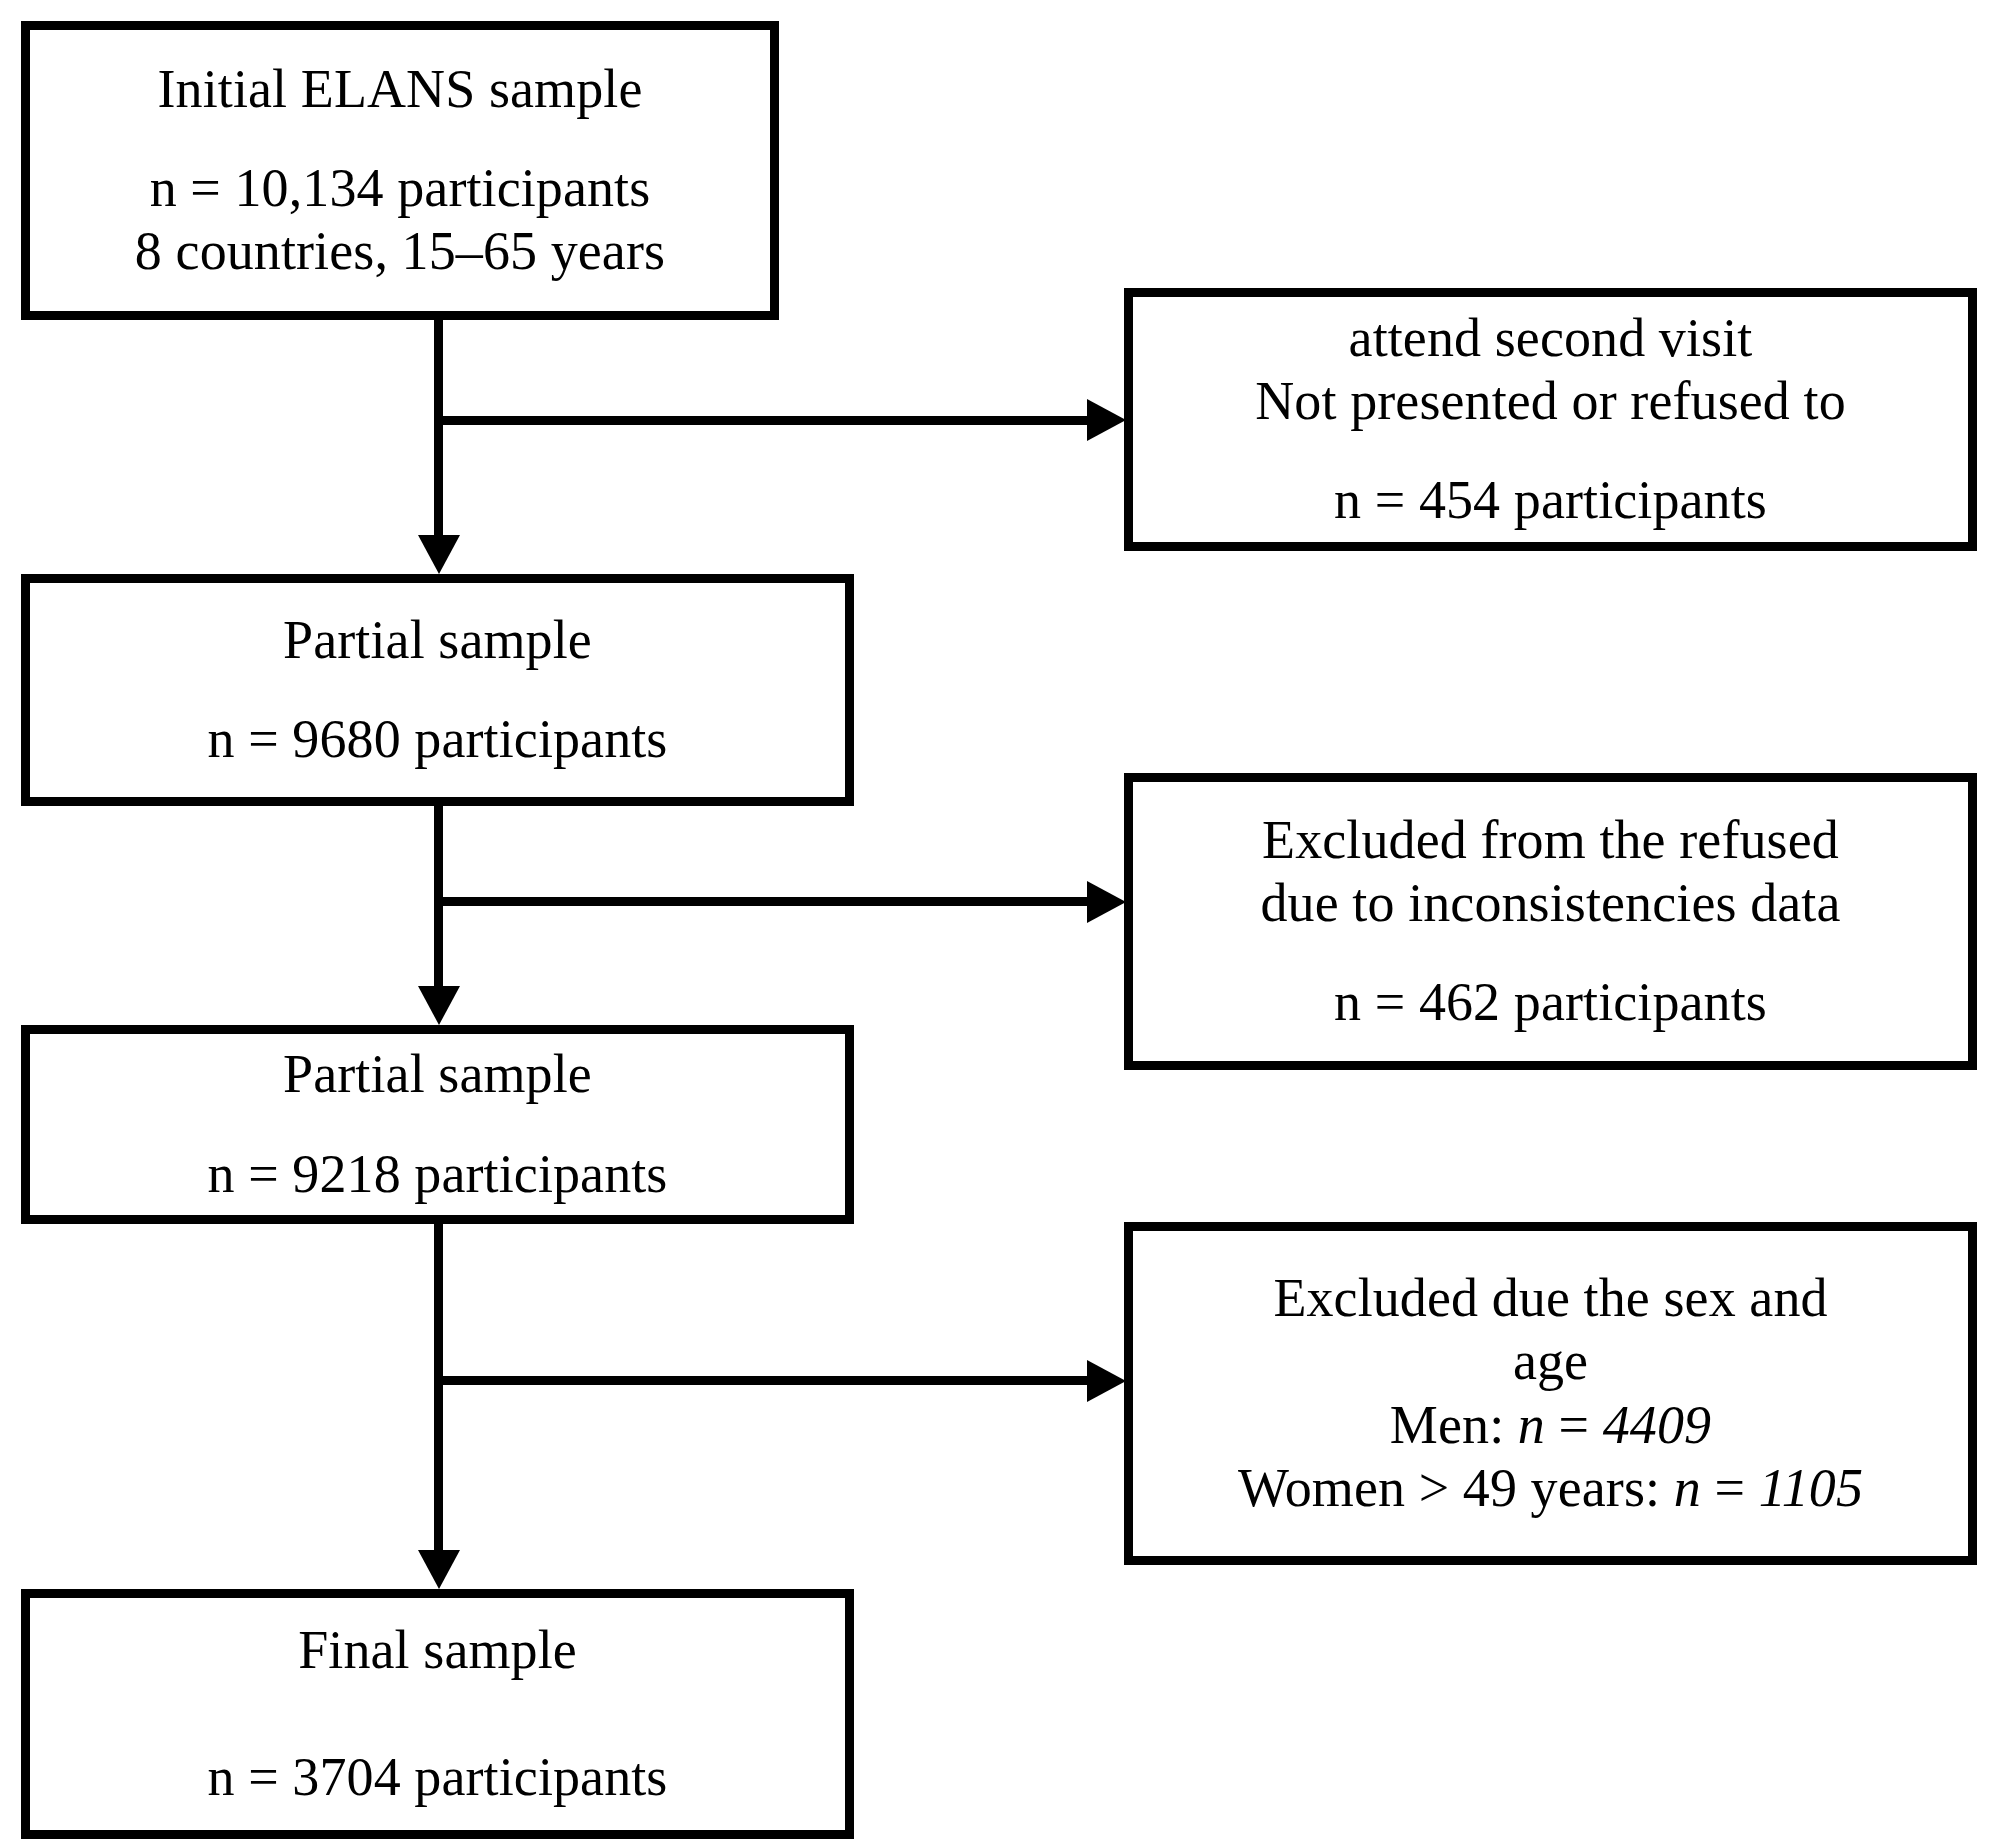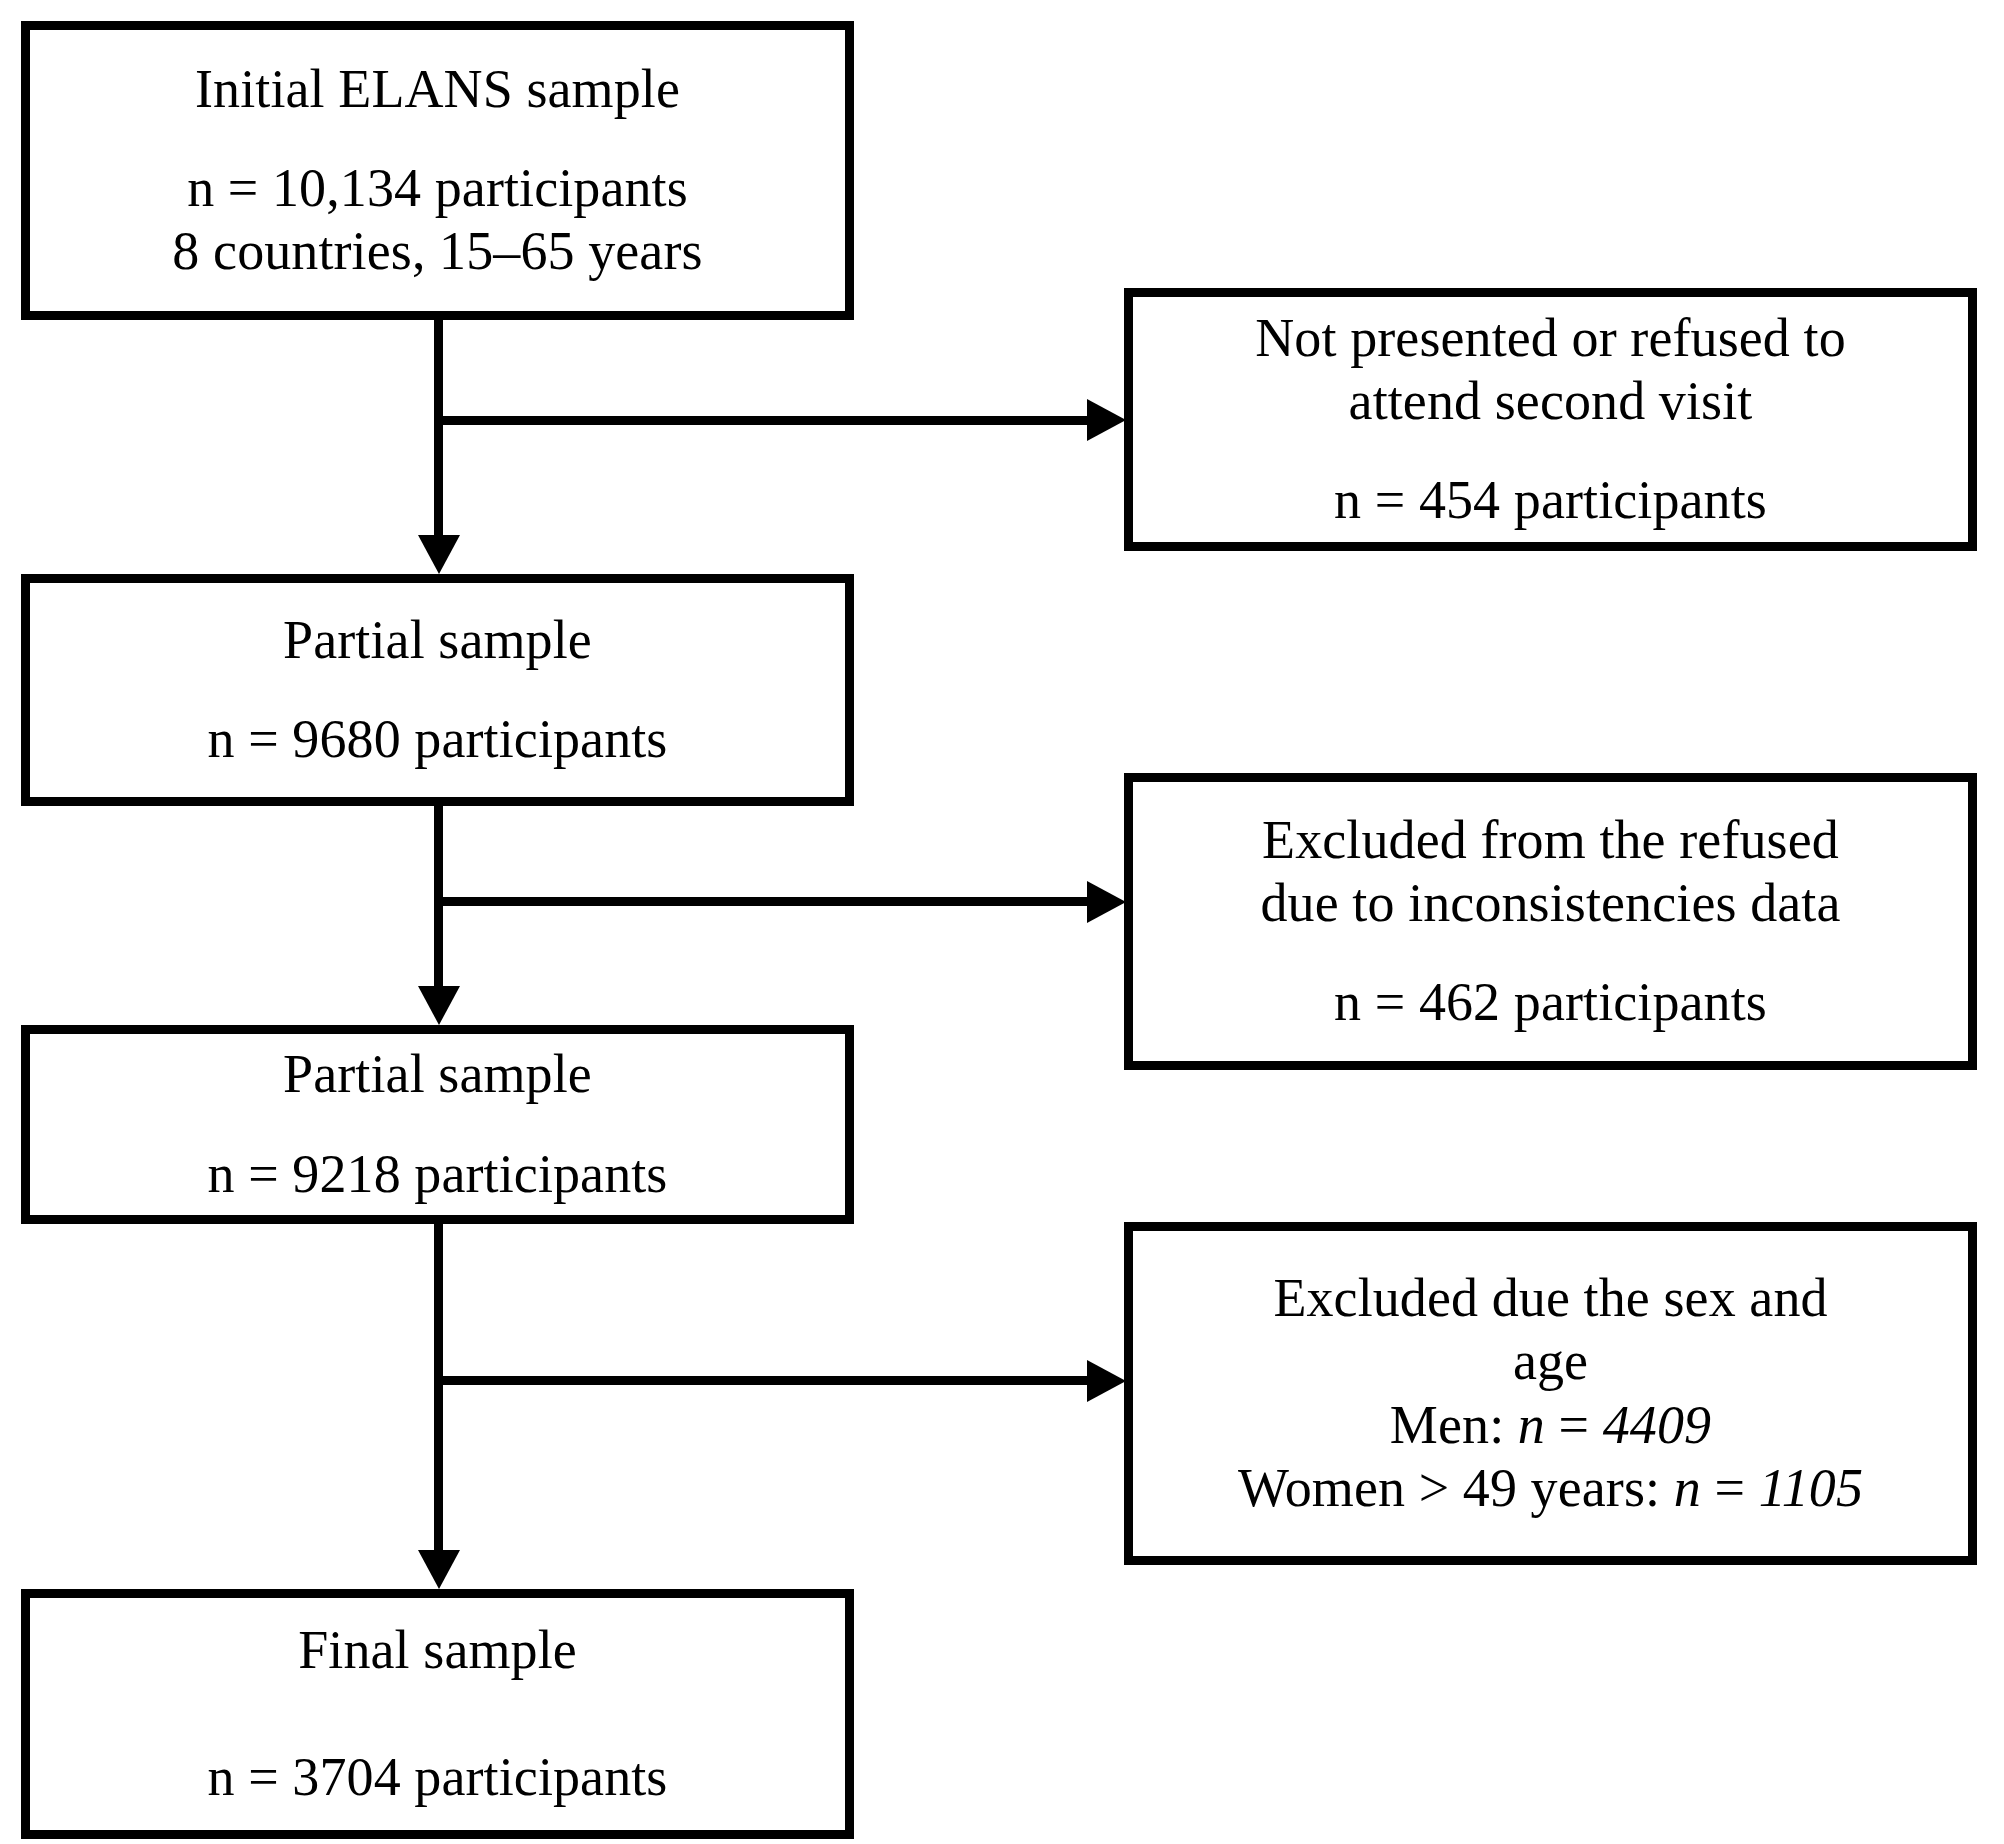--- a/index.html
+++ b/index.html
@@ -42,29 +42,29 @@
     border-top:21px solid transparent;
     border-bottom:21px solid transparent;
     border-left:39px solid #000;
   }
 </style>
 </head>
 <body>
 
 <div id="stage">
 
-  <div class="node" style="left:21px;top:21px;width:833px;height:299px;">
+  <div class="node" style="left:21px;top:21px;width:758px;height:299px;">
     <div class="line">Initial ELANS sample</div>
     <div class="line it">n = 10,134 participants</div>
     <div class="line">8 countries, 15–65 years</div>
   </div>
 
   <div class="node" style="left:1124px;top:288px;width:853px;height:263px;">
+    <div class="line">attend second visit</div>
     <div class="line">Not presented or refused to</div>
-    <div class="line">attend second visit</div>
     <div class="line it">n = 454 participants</div>
   </div>
 
   <div class="node" style="left:21px;top:574px;width:833px;height:232px;">
     <div class="line">Partial sample</div>
     <div class="line it">n = 9680 participants</div>
   </div>
 
   <div class="node" style="left:1124px;top:773px;width:853px;height:297px;">
     <div class="line">Excluded from the refused</div>

